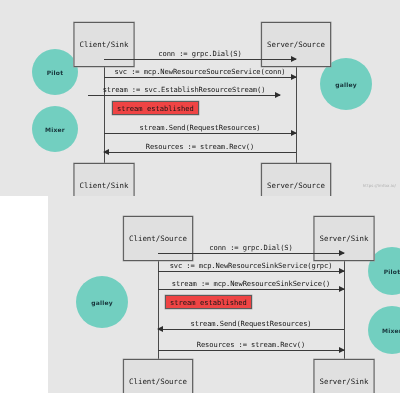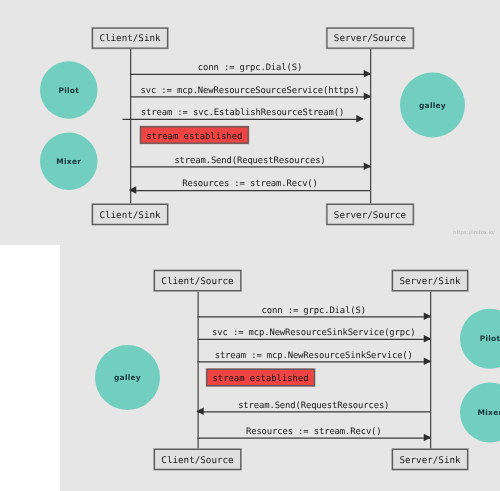--- a/index.html
+++ b/index.html
@@ -33,21 +33,21 @@
 
   
   .actor{
     position:absolute;
     background:#e0e0e0;
     border:1.2px solid #5c5c5c;
     box-shadow:0 0 0 .4px #9a9a9a;
     color:#1a1a1a;
     font-size:7.4px;
     line-height:1;
-    padding:4px 5px;
+    padding:18px 5px;
     white-space:nowrap;
     transform:translateX(-50%);
   }
 
   
   .lifeline{
     position:absolute;
     width:1.2px;
     background:#4a4a4a;
   }
@@ -134,25 +134,25 @@
   <div class="actor" style="left:296px;top:22px;">
     <span>Server/Source</span>
   </div>
 
   <div class="msg right" style="left:104px;width:192px;top:59px;">
     <span class="label">conn := grpc.Dial(S)</span>
     <span class="head"></span>
   </div>
 
   <div class="msg right" style="left:104px;width:192px;top:77px;">
-    <span class="label">svc := mcp.NewResourceSourceService(https)</span>
-    <span class="head"></span>
-  </div>
-
-  <div class="msg right" style="left:98px;width:192px;top:95px;">
+    <span class="label">svc := mcp.NewResourceSourceService(conn)</span>
+    <span class="head"></span>
+  </div>
+
+  <div class="msg right" style="left:88px;width:192px;top:95px;">
     <span class="label">stream := svc.EstablishResourceStream()</span>
     <span class="head"></span>
   </div>
 
   <div class="note" style="left:112px;top:101px;">
     <span>stream established</span>
   </div>
 
   <div class="msg right" style="left:104px;width:192px;top:133px;">
     <span class="label">stream.Send(RequestResources)</span>

